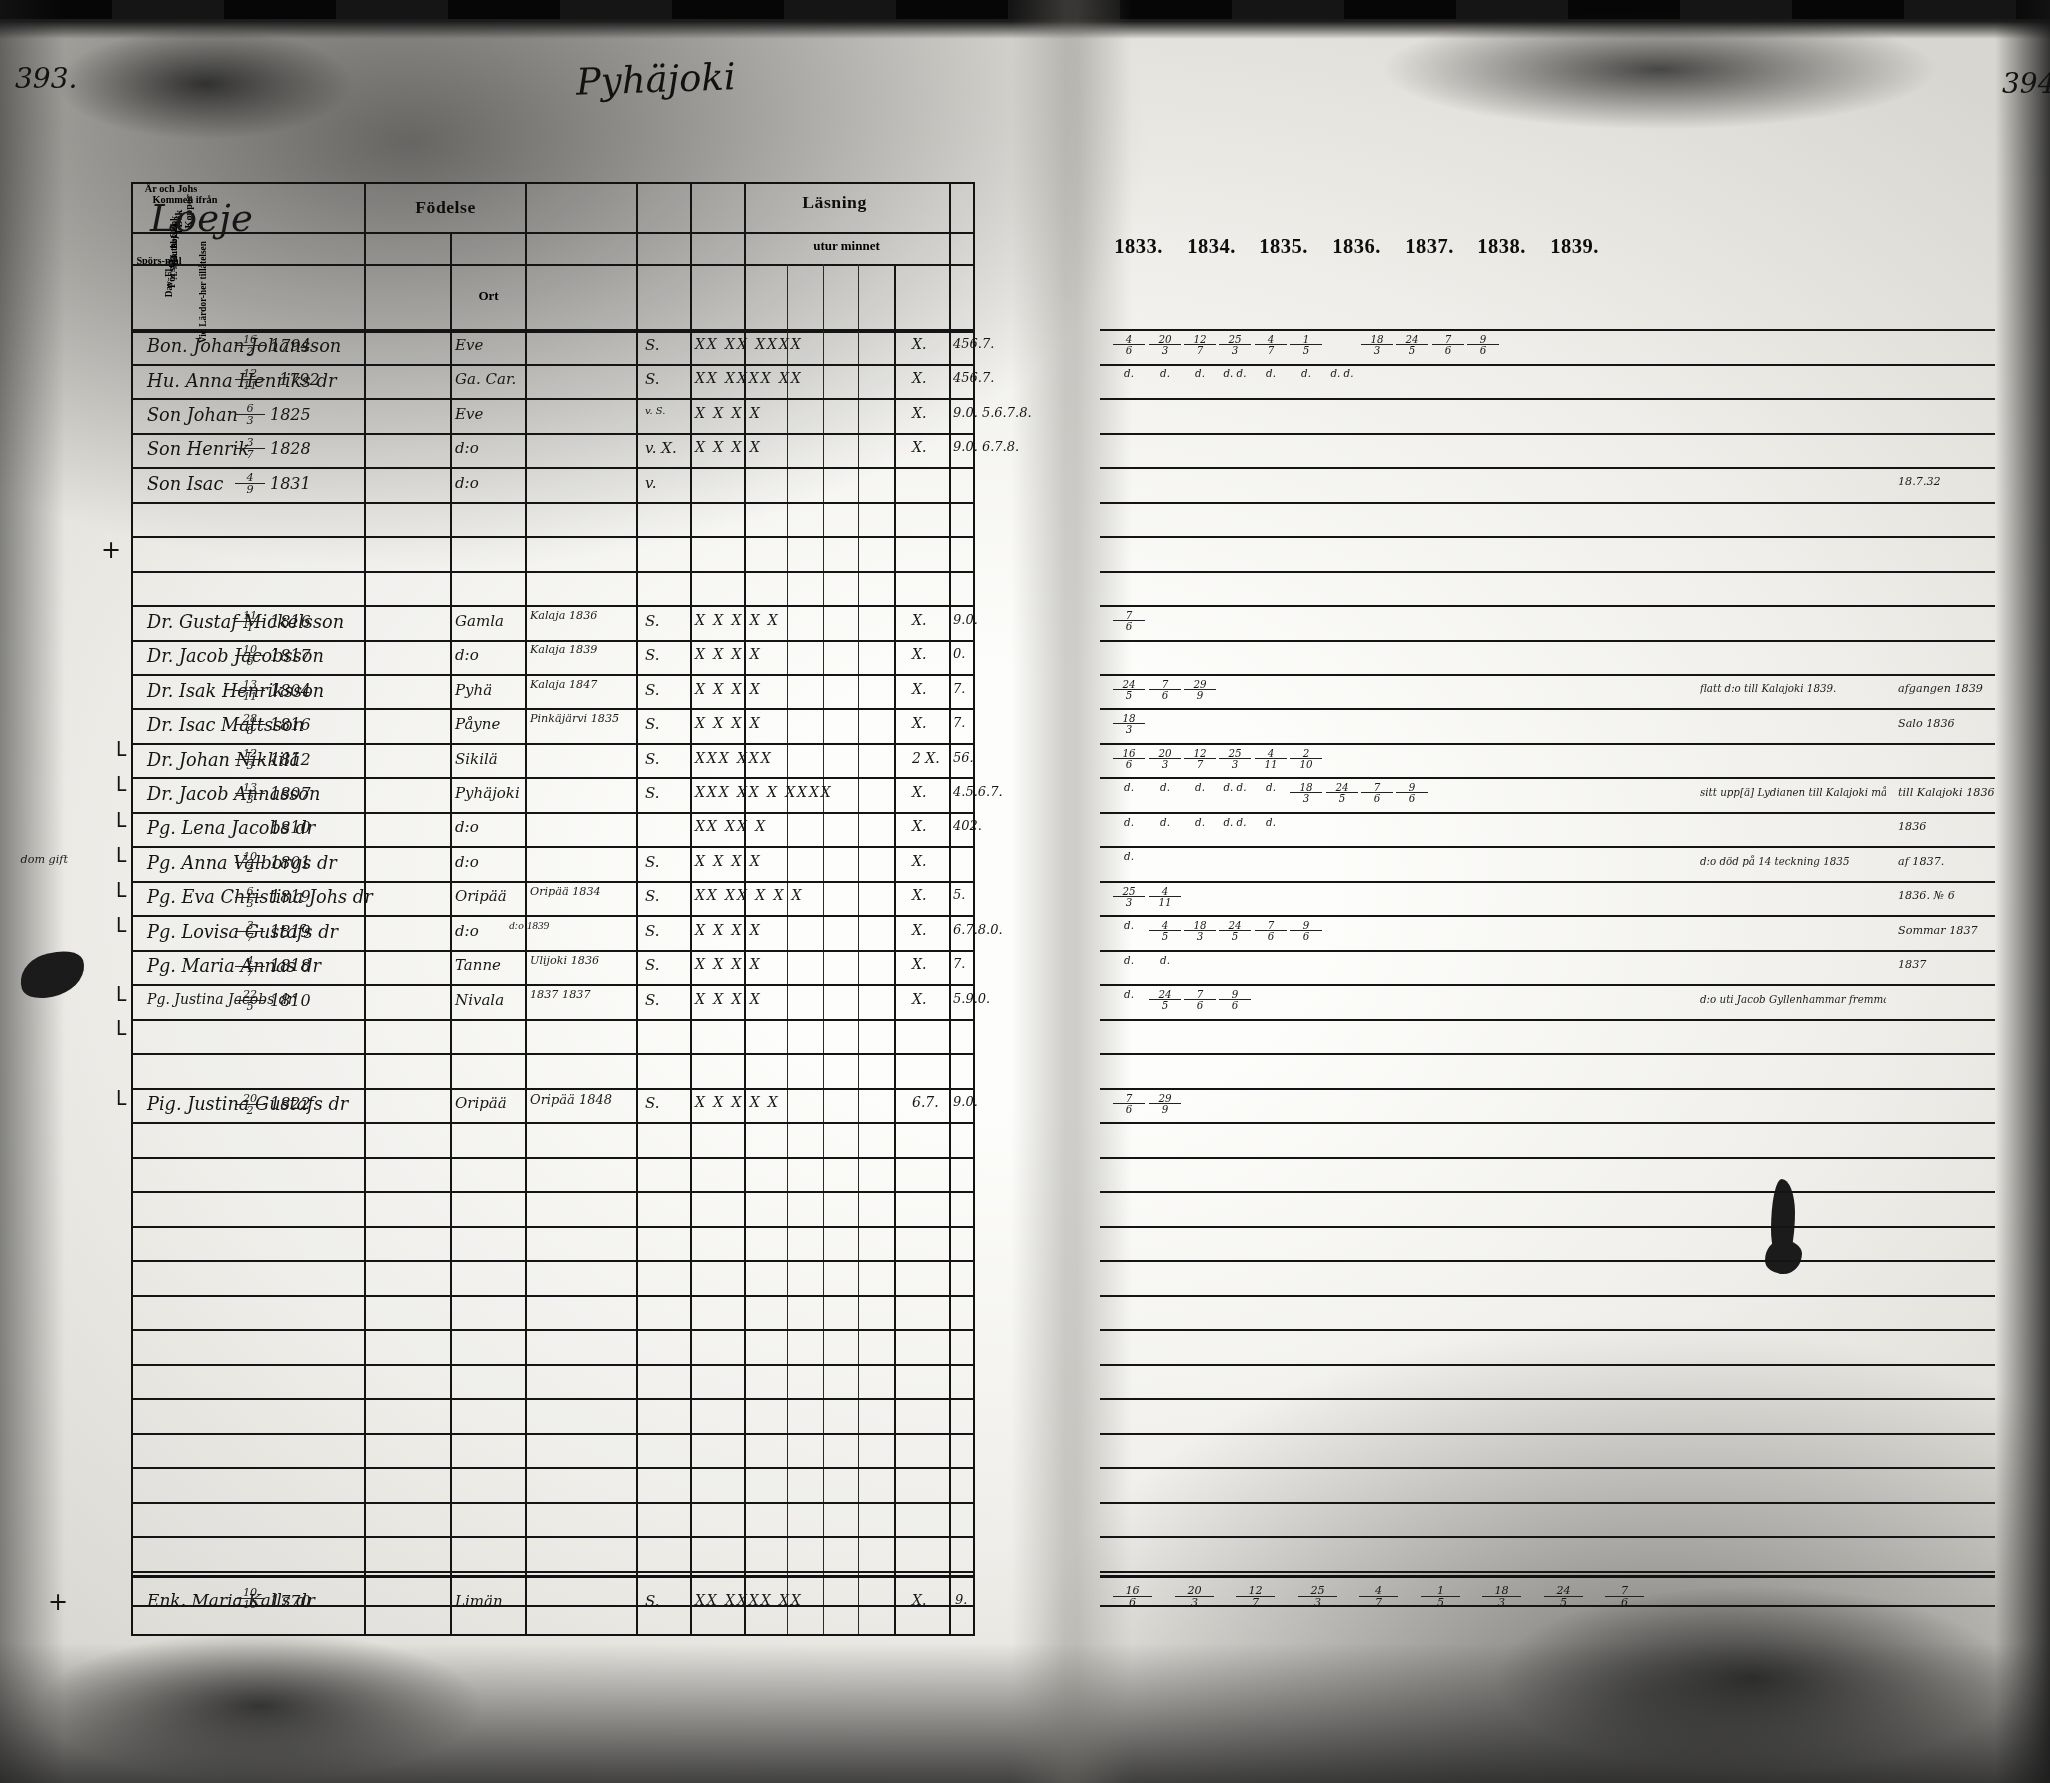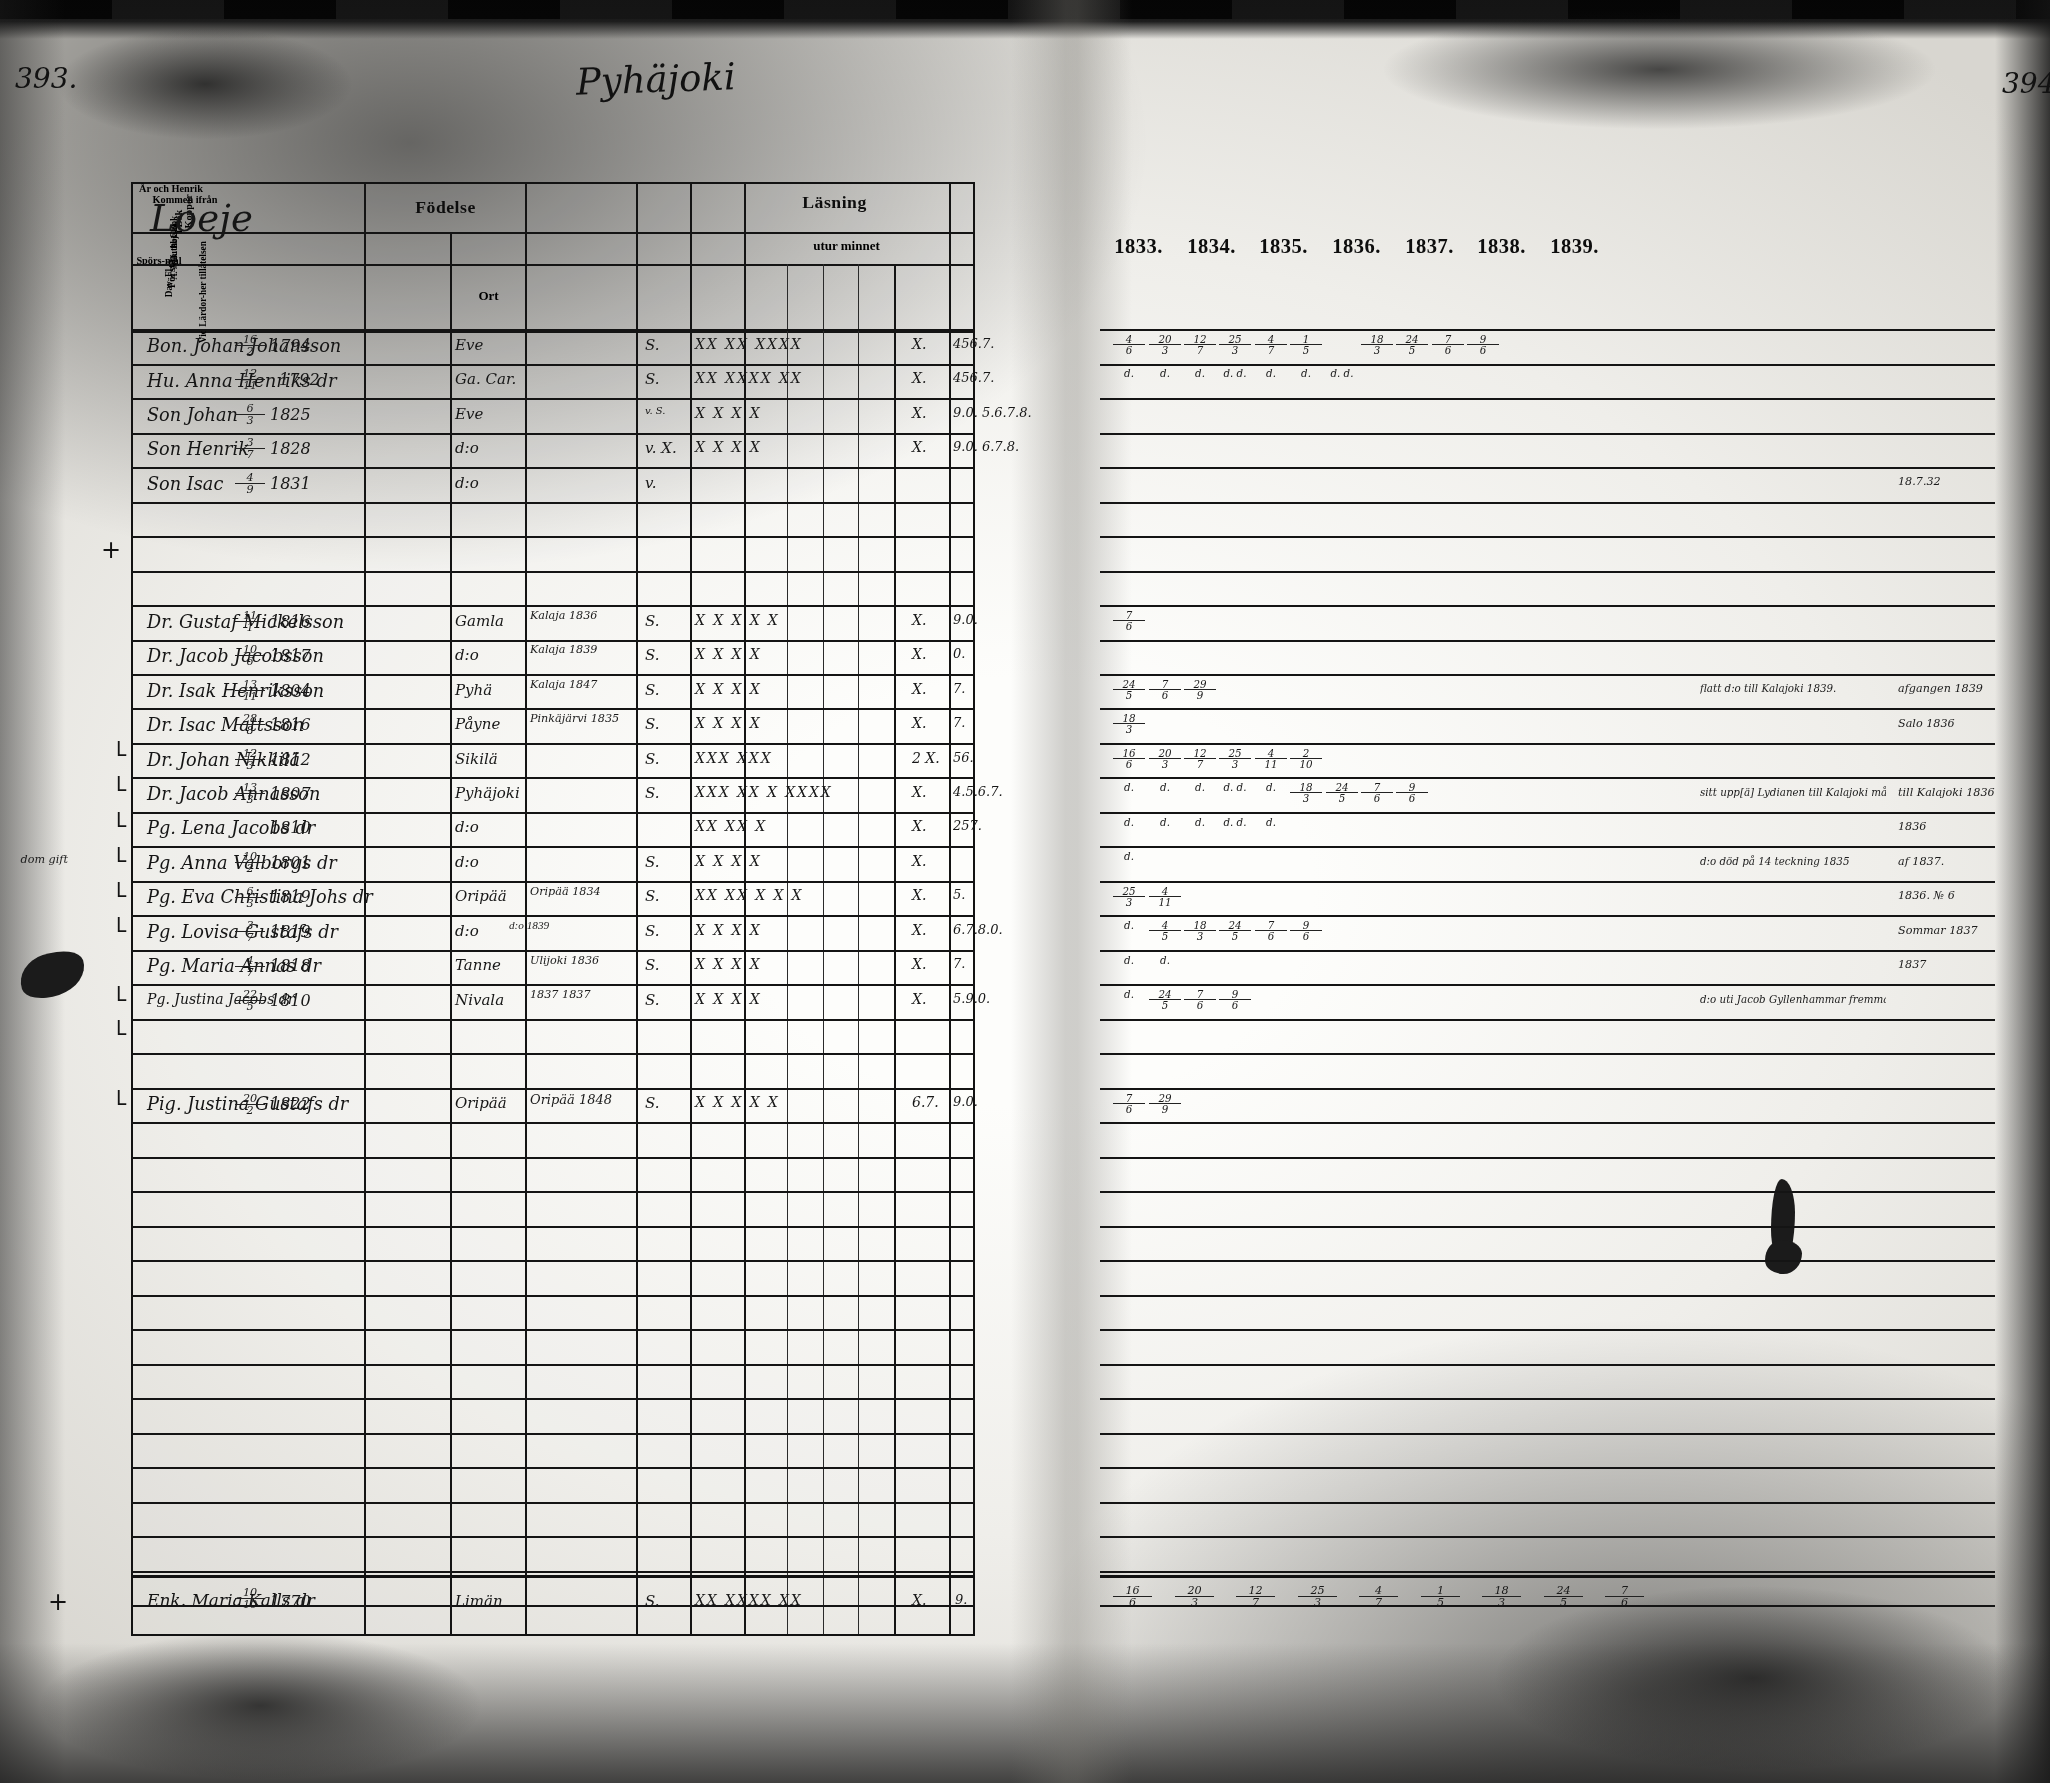--- a/index.html
+++ b/index.html
@@ -206,21 +206,21 @@
     <div class="vline thin" style="left:654px; top:80px;"></div>
     <div class="vline thin" style="left:690px; top:80px;"></div>
     <div class="vline thin" style="left:725px; top:80px;"></div>
     <div class="vline" style="left:761px; top:80px;"></div>
     <div class="vline" style="left:816px;"></div>
 
     <div class="hdr-label" style="left:235px; top:13px; width:155px;">Födelse</div>
     <div class="hdr-label" style="left:559px; top:7.5px; width:285px;">Läsning</div>
     <div class="hdr-small" style="left:611px; top:54px; width:205px; text-align:center; position:absolute;">utur minnet</div>
 
-    <div class="hdr-tiny" style="left:237px; top:95px; width:76px;">År och Henrik</div>
+    <div class="hdr-tiny" style="left:237px; top:95px; width:76px;">År och Johs</div>
     <div class="hdr-small" style="left:321px; top:104px; width:69px; text-align:center; position:absolute;">Ort</div>
     <div class="hdr-tiny" style="left:395px; top:91px; width:104px;">Kommen ifrån</div>
 
     <div class="hdr-tiny vert" style="left:492px; top:95px; width:112px;">Koppor</div>
     <div class="hdr-tiny vert" style="left:550px; top:110px; width:93px;">i Bok</div>
     <div class="hdr-tiny vert" style="left:601px; top:117px; width:84px; font-size:9.3px;">abc Bok</div>
     <div class="hdr-tiny vert" style="left:638px; top:117px; width:84px; font-size:9.3px;">Luth. Cat.</div>
     <div class="hdr-tiny vert" style="left:673px; top:117px; width:84px; font-size:8.4px;">A. syak. Bojaka</div>
 
     <div class="hdr-tiny" style="left:763px; top:104px; width:52px; font-size:10.3px;">Spörs-mål</div>
@@ -564,21 +564,21 @@
       <span class="d">6</span>
     </div>
     <div class="note" style="left:1700px; top:786px; font-size:10.3px; max-width:186px; overflow:hidden;">sitt upp[ä] Lydianen till Kalajoki månaden 1839 Septemb.</div>
     <div class="note" style="left:1898px; top:786px; font-size:11.2px;">till Kalajoki 1836</div>
     <div class="row-name" style="left:147px; top:818px; font-size:17.7px;">Pg. Lena Jacobs dr</div>
     <div class="cellmark" style="left:270px; top:818px;">1810</div>
     <div class="cellmark" style="left:455px; top:818px; font-size:15px;">d:o</div>
     <div class="cellmark" style="left:645px; top:818px; font-size:15px;"></div>
     <div class="cellmark" style="left:695px; top:818px; font-size:14px; letter-spacing:1.9px;">XX XX X</div>
     <div class="cellmark" style="left:912px; top:818px; font-size:14px;">X.</div>
-    <div class="cellmark" style="left:953px; top:818px; font-size:13px;">257.</div>
+    <div class="cellmark" style="left:953px; top:818px; font-size:13px;">402.</div>
     <div class="frac" style="left:1113px; top:817px; width:32px; font-size:10.3px;">d.</div>
     <div class="frac" style="left:1149px; top:817px; width:32px; font-size:10.3px;">d.</div>
     <div class="frac" style="left:1184px; top:817px; width:32px; font-size:10.3px;">d.</div>
     <div class="frac" style="left:1219px; top:817px; width:32px; font-size:10.3px;">d. d.</div>
     <div class="frac" style="left:1255px; top:817px; width:32px; font-size:10.3px;">d.</div>
     <div class="note" style="left:1898px; top:820px; font-size:11.2px;">1836</div>
     <div class="row-name" style="left:147px; top:853px; font-size:17.7px;">Pg. Anna Valborgs dr</div>
     <div class="frac" style="left:235px; top:851px; width:30px;">
       <span class="n">10</span>
       <span class="d">2</span>

